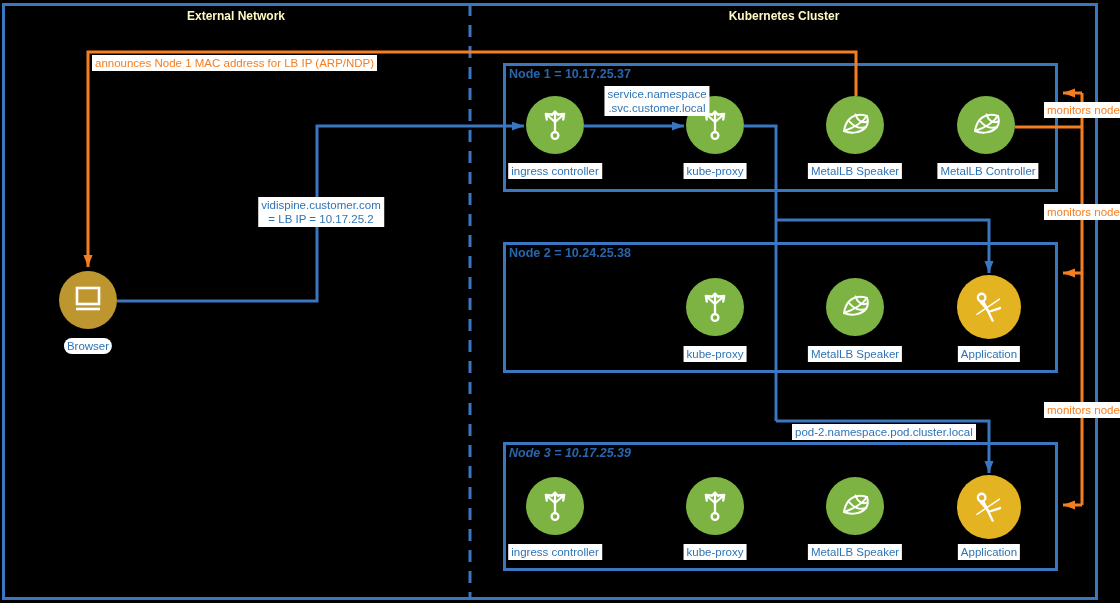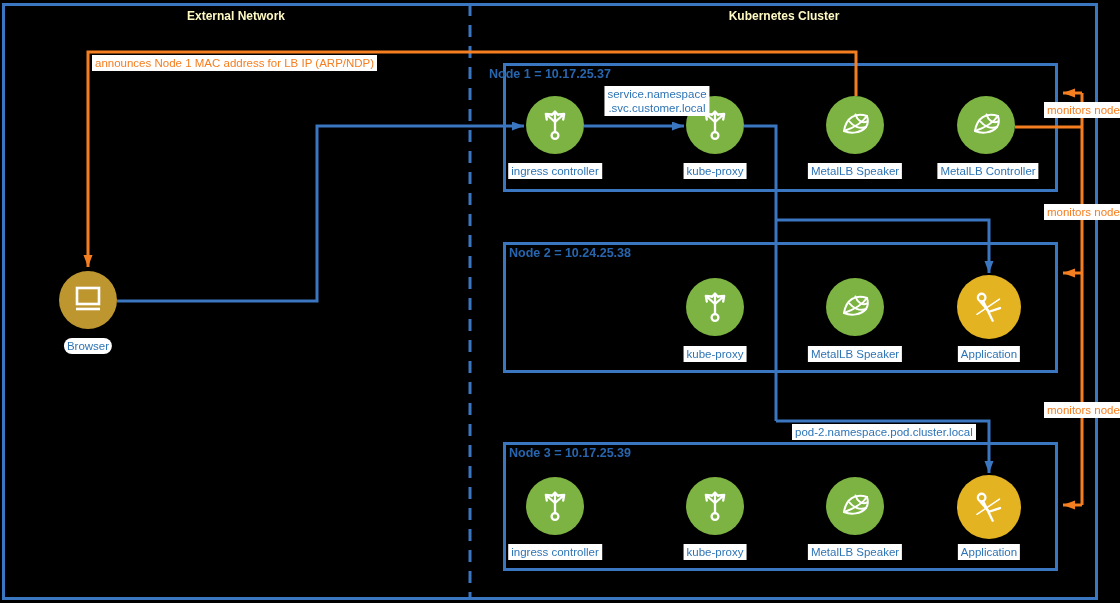--- a/index.html
+++ b/index.html
@@ -70,25 +70,29 @@
     <path d="M1015 127 H1082" fill="none" stroke="#F57E20" stroke-width="3"></path>
     <path d="M1082 93 V505" fill="none" stroke="#F57E20" stroke-width="3"></path>
     <path d="M1082 93 H1063" fill="none" stroke="#F57E20" stroke-width="3" marker-end="url(#ao)"></path>
     <path d="M1082 273 H1063" fill="none" stroke="#F57E20" stroke-width="3" marker-end="url(#ao)"></path>
     <path d="M1082 505 H1063" fill="none" stroke="#F57E20" stroke-width="3" marker-end="url(#ao)"></path>
   </svg>
 
   <div class="section-title" style="left:236px;top:9px;">External Network</div>
   <div class="section-title" style="left:784px;top:9px;">Kubernetes Cluster</div>
 
-  <div class="node-title" style="left:489px;top:67px;">Node 1 = 10.17.25.37</div>
+  <div class="node-title" style="left:509px;top:67px;">Node 1 = 10.17.25.37</div>
   <div class="node-title" style="left:509px;top:246px;">Node 2 = 10.24.25.38</div>
-  <div class="node-title" style="left:509px;top:446px;">Node 3 = 10.17.25.39</div>
+  <div class="node-title" style="left:509px;top:446px;font-style:italic;">Node 3 = 10.17.25.39</div>
 
   <div class="chip orange" style="left:92px;top:55px;">announces Node 1 MAC address for LB IP (ARP/NDP)</div>
+  <div class="chip center" style="left:321px;top:197px;">
+    <div>vidispine.customer.com</div>
+    <div>= LB IP = 10.17.25.2</div>
+  </div>
   <div class="chip center" style="left:637px;top:86px;margin-left:20px;">
     <div>service.namespace</div>
     <div>.svc.customer.local</div>
   </div>
   <div class="chip" style="left:792px;top:404px;margin-top:20px;">pod-2.namespace.pod.cluster.local</div>
   <div class="chip orange" style="left:1044px;top:102px;">monitors node</div>
   <div class="chip orange" style="left:1044px;top:204px;">monitors node</div>
   <div class="chip orange" style="left:1044px;top:402px;">monitors node</div>
 
   <div class="icon browser-gold" style="left:59px;top:271px;">

